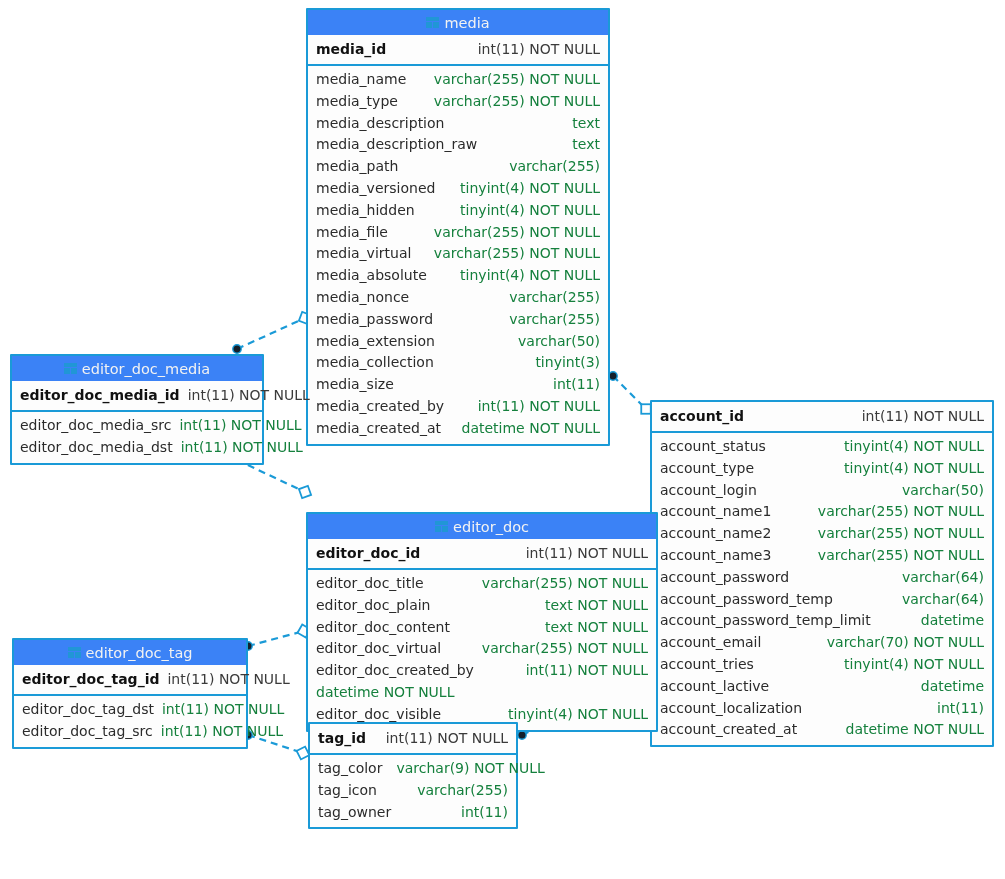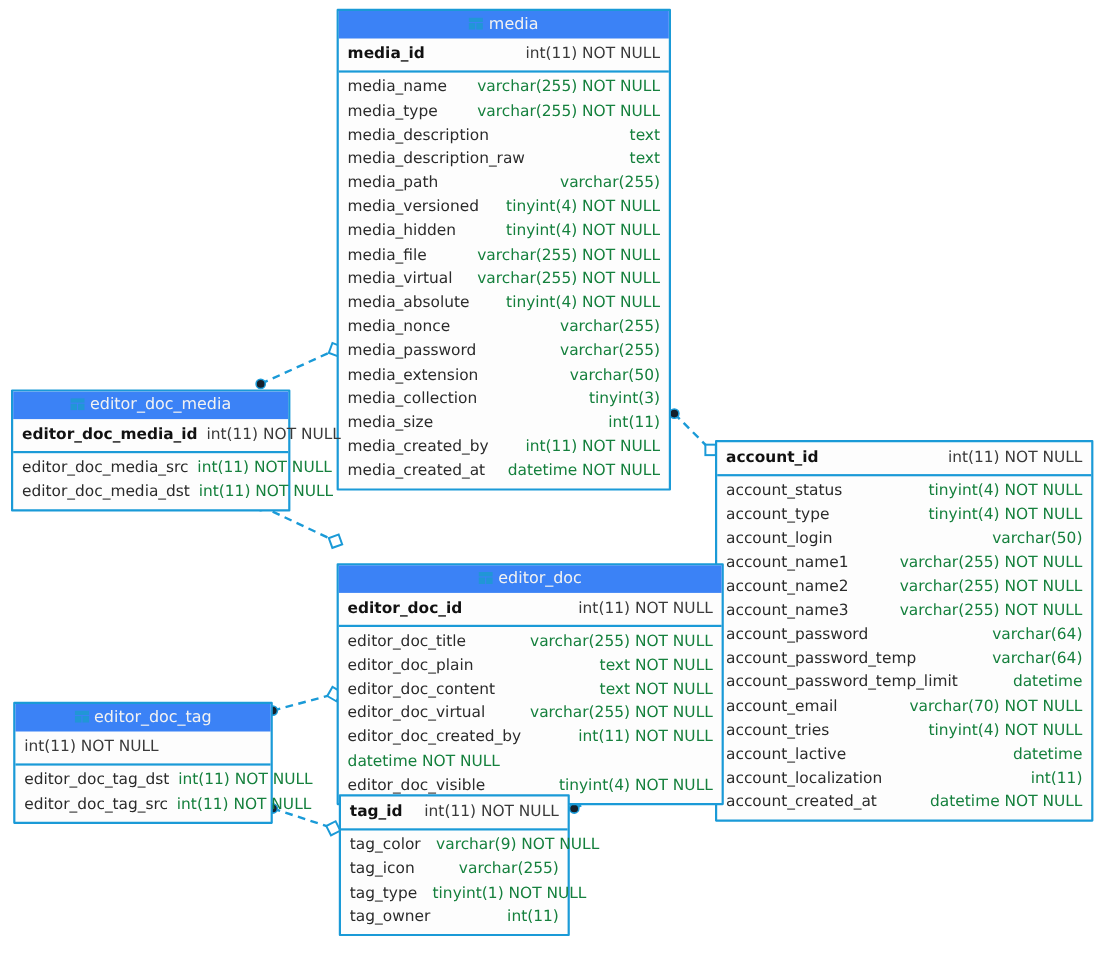--- a/index.html
+++ b/index.html
@@ -338,20 +338,21 @@
         </div>
       </div>
       <div class="entity compact" style="left: 12px; top: 638px; width: 236px;">
         <div class="entity-header"><svg viewBox="0 0 13 11" width="13" height="11" class="tbl-icon">
             <rect x="0" y="0" width="13" height="4" fill="#2196d6"></rect>
             <rect x="0" y="5" width="6" height="6" fill="#2196d6"></rect>
             <rect x="7" y="5" width="6" height="6" fill="#2196d6"></rect>
           </svg><span class="title-text">editor_doc_tag</span></div>
         <div class="pk-row">
           <div class="attr">
+            <span class="aname">editor_doc_tag_id</span>
             <span class="atype">int(11) NOT NULL</span>
           </div>
         </div>
         <div class="attr-list">
           <div class="attr">
             <span class="aname">editor_doc_tag_dst</span>
             <span class="atype">int(11) NOT NULL</span>
           </div>
           <div class="attr">
             <span class="aname">editor_doc_tag_src</span>
@@ -367,24 +368,20 @@
           </div>
         </div>
         <div class="attr-list">
           <div class="attr">
             <span class="aname">tag_color</span>
             <span class="atype">varchar(9) NOT NULL</span>
           </div>
           <div class="attr">
             <span class="aname">tag_icon</span>
             <span class="atype">varchar(255)</span>
-          </div>
-          <div class="attr">
-            <span class="aname">tag_type</span>
-            <span class="atype">tinyint(1) NOT NULL</span>
           </div>
           <div class="attr">
             <span class="aname">tag_owner</span>
             <span class="atype">int(11)</span>
           </div>
         </div>
       </div>
     </div>
 </div>
 

